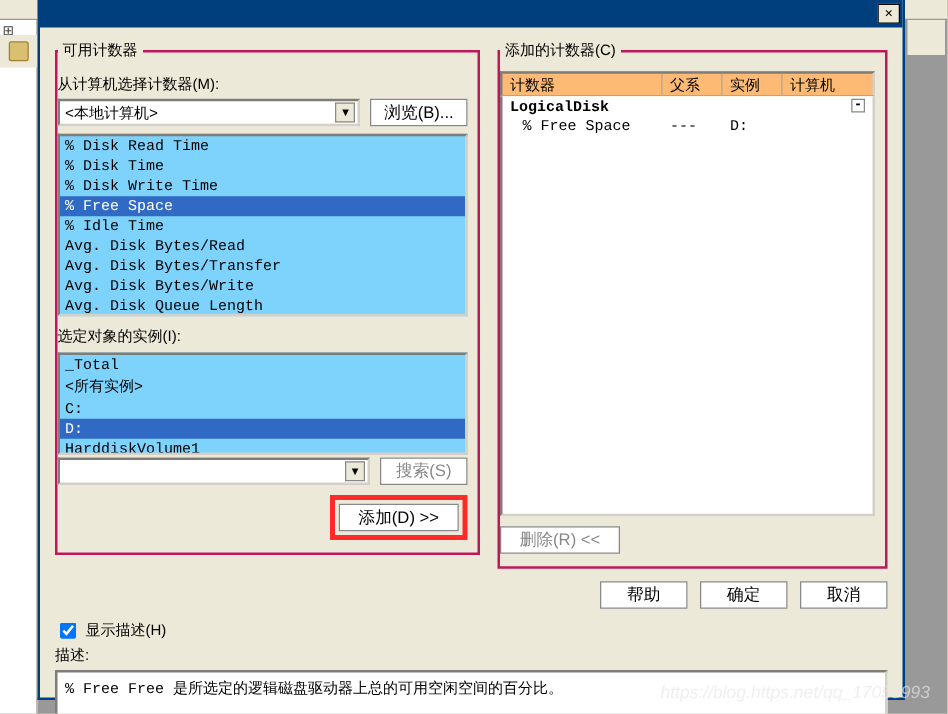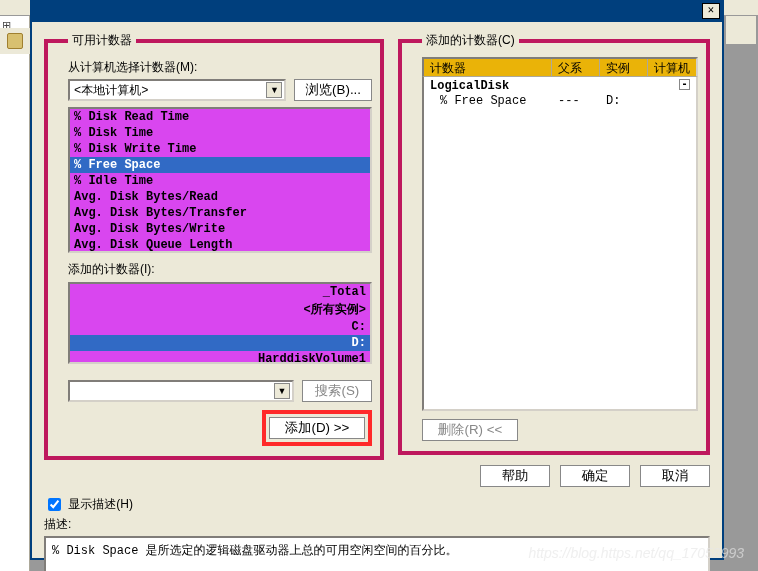--- a/index.html
+++ b/index.html
@@ -49,21 +49,21 @@
     display:flex; justify-content:flex-end; align-items:center;
     padding:0 2px;
   }
   .xbtn {
     width:18px; height:16px; background:#ece9d8;
     border:1px solid #000; color:#000; font:bold 12px/12px Tahoma;
     text-align:center; cursor:pointer;
   }
   .body { padding:10px 12px 8px 12px; }
   fieldset {
-    border:4px solid #be185d; padding:8px 8px 10px 20px; margin:0;
+    border:2px solid #be185d; padding:8px 8px 10px 0; margin:0;
   }
   legend { padding:0 4px; }
   .cols { display:flex; gap:14px; align-items:stretch; }
   .col-l { flex:0 0 340px; }
   .col-r { flex:1; }
   .lbl { margin:2px 0 3px 0; }
   .row { display:flex; gap:8px; align-items:center; }
   .combo {
     height:22px; background:#fff; border:2px inset #d4d0c8;
     display:flex; align-items:center; justify-content:space-between;
@@ -73,28 +73,28 @@
     width:16px; height:16px; background:#ece9d8;
     border:1px solid #888; text-align:center; font-size:9px; line-height:14px;
   }
   .btn {
     background:#ffffff; border:1px solid #888; height:22px;
     padding:0 10px; cursor:pointer; min-width:70px;
     box-shadow:1px 1px 0 #fff inset;
   }
   .btn[disabled]{ color:#888; cursor:default; }
   .listbox {
-    background:#d946ef; border:2px inset #d4d0c8; overflow:hidden;font-weight:bold;
+    background:#7dd3fc; border:2px inset #d4d0c8; overflow:hidden;
   }
   .lb-counters { height:146px; margin-top:6px; }
-  .lb-inst { height:82px; margin:4px 0 16px 0;text-align:right; }
+  .lb-inst { height:82px; margin:4px 0 2px 0; }
   .item { padding:1px 4px; white-space:nowrap; }
   .sel  { background:#316ac5; color:#fff; }
   .treehead {
-    display:flex; background:#eab308; border:2px inset #d4d0c8;
+    display:flex; background:#fdba74; border:2px inset #d4d0c8;
     border-bottom:1px solid #aca899; height:20px; align-items:center;
   }
   .th { border-right:1px solid #aca899; padding:0 6px; height:100%; line-height:18px; }
   .treebody {
     background:#fff; border:2px inset #d4d0c8; border-top:none;
     height:350px; padding-top:2px;
   }
   .trow { display:flex; }
   .tcell { padding:1px 6px; }
   .added-root { font-weight:bold; display:flex; justify-content:space-between; padding:0 6px; }
@@ -164,21 +164,21 @@
               <div class="item">% Disk Time</div>
               <div class="item">% Disk Write Time</div>
               <div class="item sel">% Free Space</div>
               <div class="item">% Idle Time</div>
               <div class="item">Avg. Disk Bytes/Read</div>
               <div class="item">Avg. Disk Bytes/Transfer</div>
               <div class="item">Avg. Disk Bytes/Write</div>
               <div class="item">Avg. Disk Queue Length</div>
             </div>
 
-          <div class="lbl" style="margin-top:8px">添加的计数器(I):</div>
+          <div class="lbl" style="margin-top:8px">选定对象的实例(I):</div>
           <div class="listbox lb-inst mono" id="instances-list">
               <div class="item">_Total</div>
               <div class="item">&lt;所有实例&gt;</div>
               <div class="item">C:</div>
               <div class="item sel">D:</div>
               <div class="item">HarddiskVolume1</div>
             </div>
 
           <div class="searchrow">
             <div class="searchfield">
@@ -233,18 +233,18 @@
     </div>
 
     <div style="margin-top:8px">
       <label>
         <input type="checkbox" class="checkbox" id="showdesc" checked="" style="">
         <span>显示描述(H)</span>
       </label>
     </div>
     <div class="lbl">描述:</div>
     <div class="descbox mono">
-      <span>% Disk Space 是所选定的逻辑磁盘驱动器上总的可用空闲空间的百分比。</span>
+      <span>% Free Free 是所选定的逻辑磁盘驱动器上总的可用空闲空间的百分比。</span>
     </div>
   </div>
 </div>
 
 <div class="watermark">https://blog.https.net/qq_17058993</div>
 
 </body></html>

